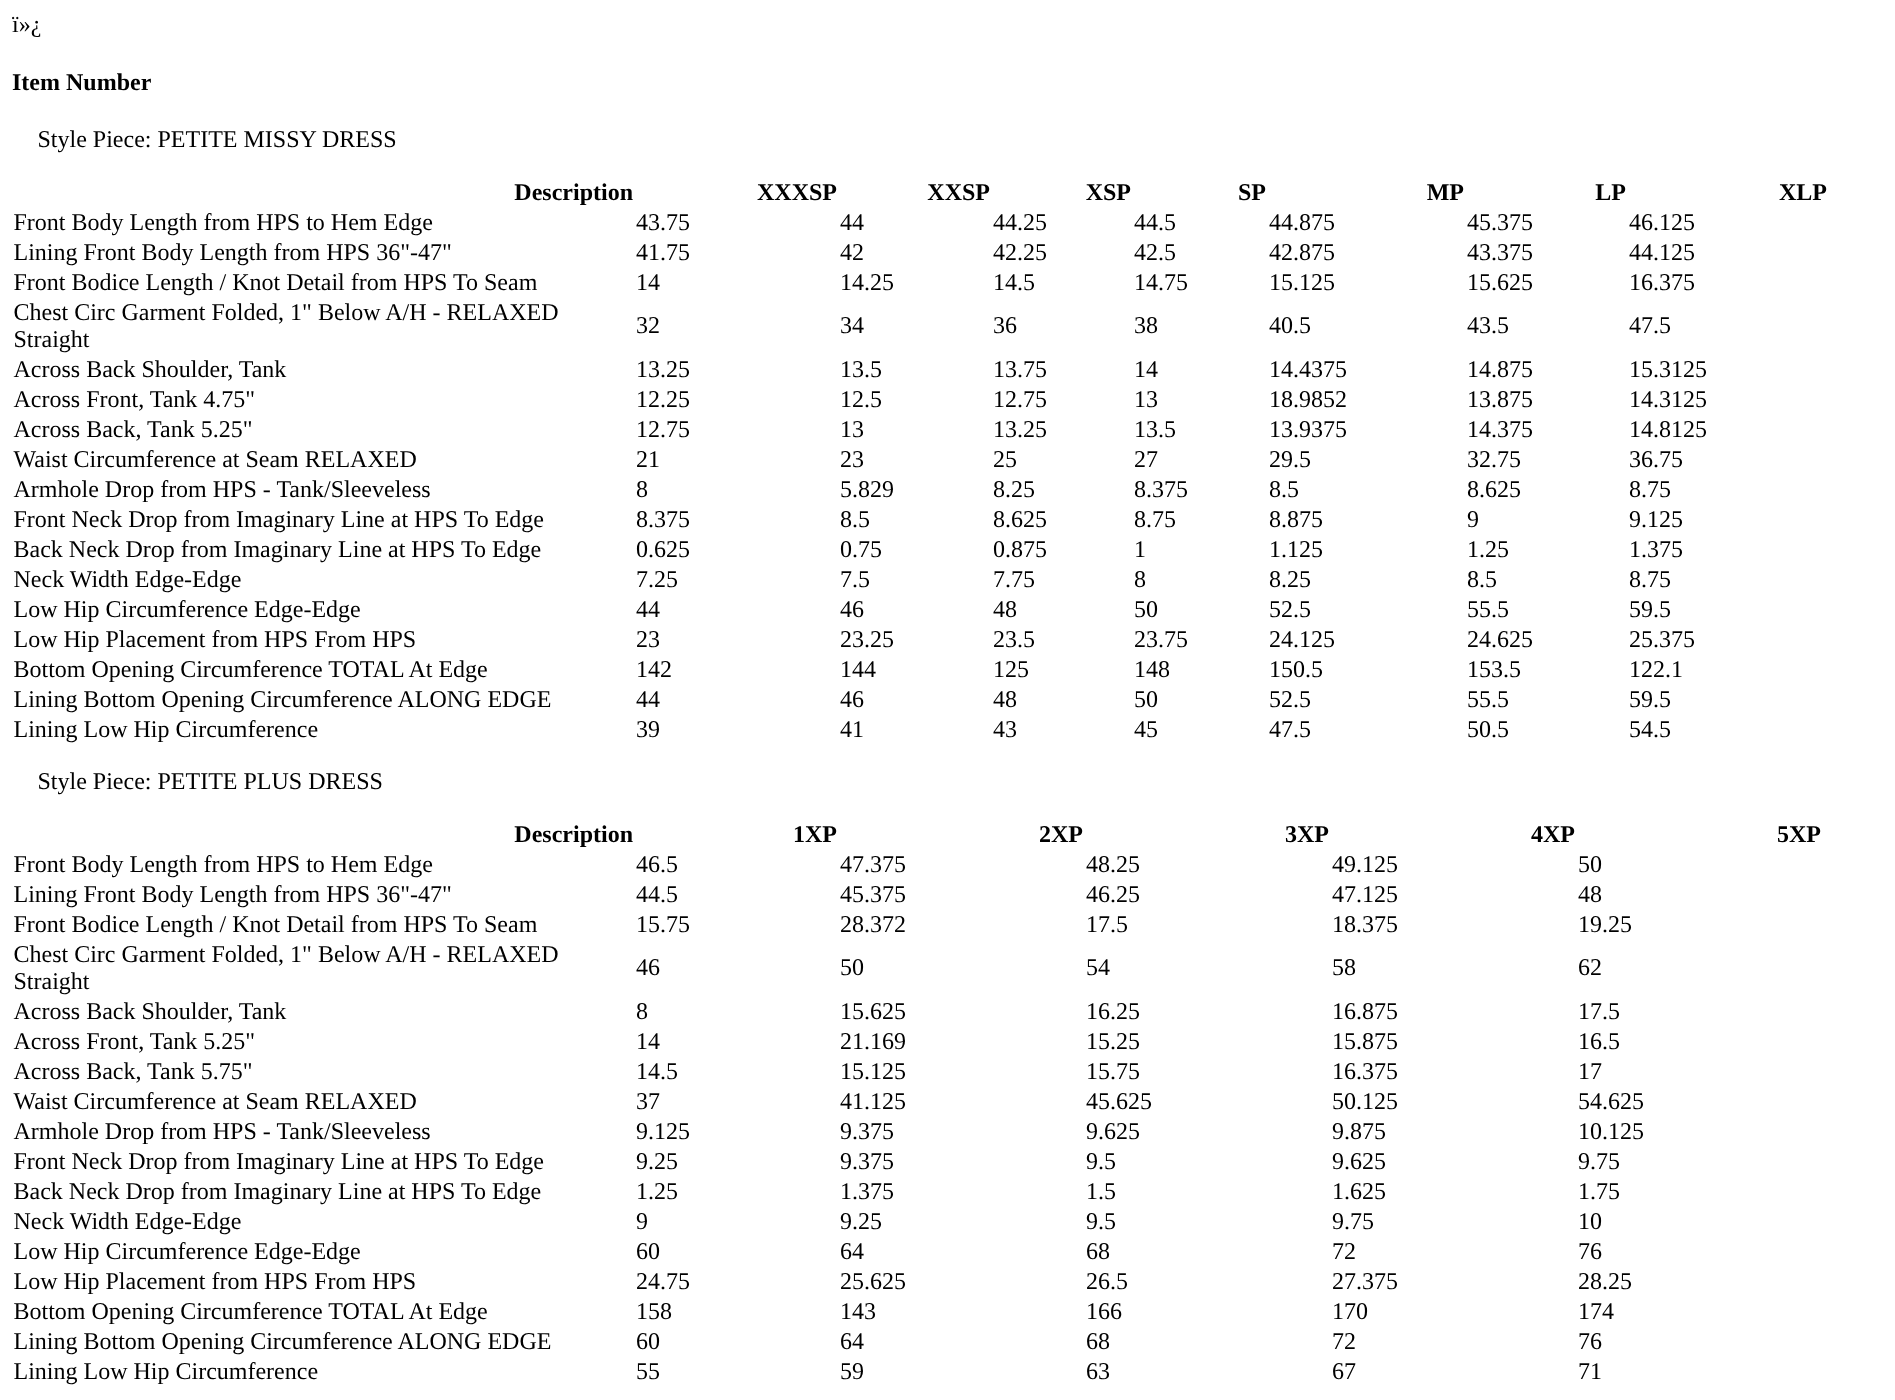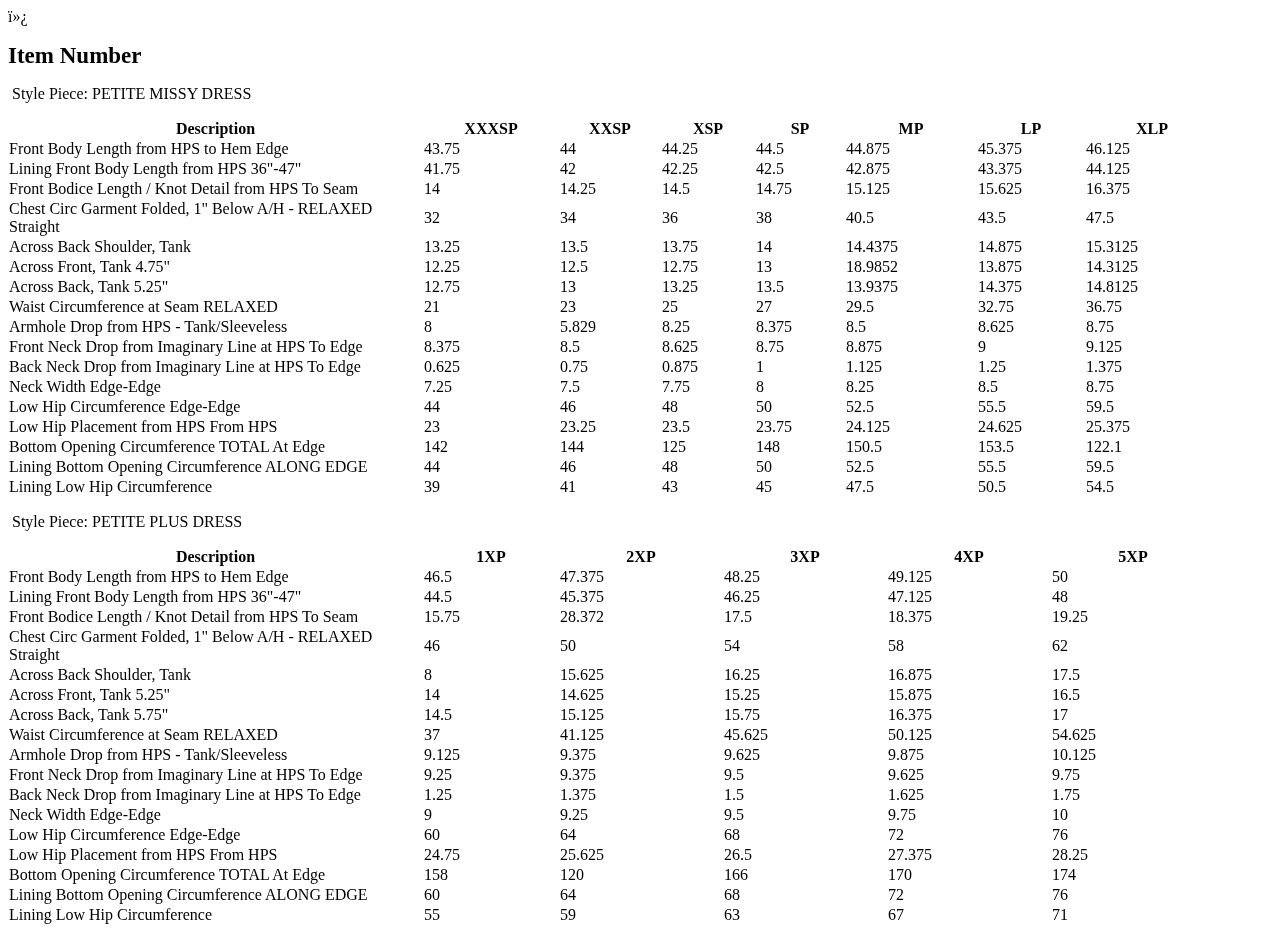--- a/index.html
+++ b/index.html
@@ -4,37 +4,37 @@
 <style>
   html, body { background: #ffffff; }
   body {
     margin: 8px;
     color: #000000;
     font-family: "Liberation Serif", serif;
     font-size: 16px;
   }
   .bom { line-height: 18px; }
   h3.page-title {
-    font-size: 23px;
+    font-size: 16px;
     line-height: 21px;
     font-weight: bold;
     margin: 19px 0;
   }
-  p.style-piece { margin: 16px 4px; line-height: 18px; }
+  p.style-piece { margin: 16px 17px; line-height: 18px; }
   table.spec-table {
     border-collapse: separate;
     border-spacing: 0;
     table-layout: fixed;
   }
   table.spec-table th, table.spec-table td {
     padding: 1px;
     line-height: 18px;
     vertical-align: middle;
   }
-  table.spec-table th { font-weight: bold; text-align: center; }
+  table.spec-table th { font-weight: bold; text-align: right; }
   table.spec-table td { text-align: left; font-weight: normal; }
 </style>
 </head>
 <body>
 
 <div class="bom">ï»¿</div>
 
 <h3 class="page-title">Item Number</h3>
 
 <p class="style-piece">Style Piece: PETITE MISSY DRESS</p>
@@ -294,21 +294,21 @@
         <td>Across Back Shoulder, Tank</td>
         <td>8</td>
         <td>15.625</td>
         <td>16.25</td>
         <td>16.875</td>
         <td>17.5</td>
       </tr>
       <tr>
         <td>Across Front, Tank 5.25"</td>
         <td>14</td>
-        <td>14.625</td>
+        <td>21.169</td>
         <td>15.25</td>
         <td>15.875</td>
         <td>16.5</td>
       </tr>
       <tr>
         <td>Across Back, Tank 5.75"</td>
         <td>14.5</td>
         <td>15.125</td>
         <td>15.75</td>
         <td>16.375</td>
@@ -366,21 +366,21 @@
         <td>Low Hip Placement from HPS From HPS</td>
         <td>24.75</td>
         <td>25.625</td>
         <td>26.5</td>
         <td>27.375</td>
         <td>28.25</td>
       </tr>
       <tr>
         <td>Bottom Opening Circumference TOTAL At Edge</td>
         <td>158</td>
-        <td>120</td>
+        <td>143</td>
         <td>166</td>
         <td>170</td>
         <td>174</td>
       </tr>
       <tr>
         <td>Lining Bottom Opening Circumference ALONG EDGE</td>
         <td>60</td>
         <td>64</td>
         <td>68</td>
         <td>72</td>

